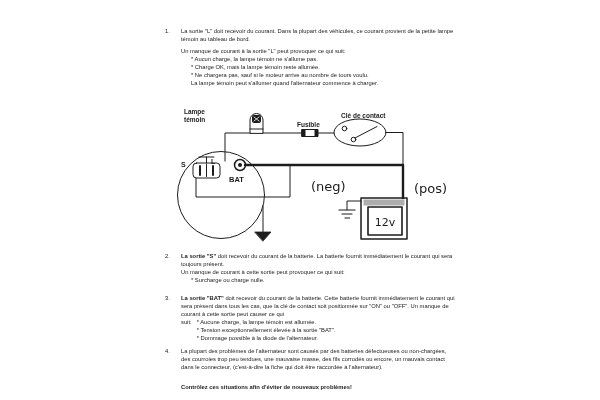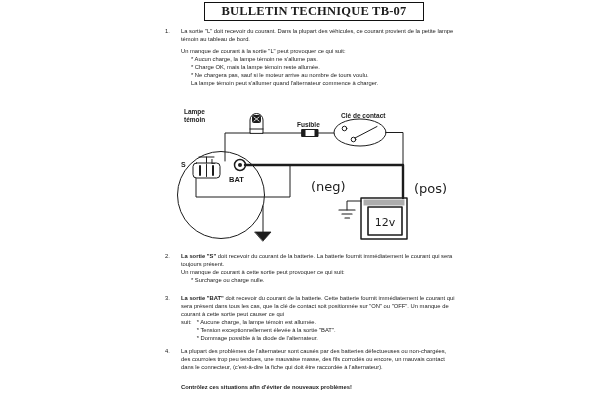--- a/index.html
+++ b/index.html
@@ -29,23 +29,20 @@
     font-weight:bold; line-height:8px;
   }
   .diagram { position:absolute; left:170px; top:103px; }
   svg text { stroke:none; }
 </style>
 </head>
 <body>
 
 <div class="page">
 
-  <div class="title-box">
-    <span>BULLETIN TECHNIQUE TB-07</span>
-  </div>
 
   <div class="item" style="top:27px;">
     <span class="num">1.</span>
     <div class="body">
       <div>La sortie "L" doit recevoir du courant. Dans la plupart des véhicules, ce courant provient de la petite lampe témoin au tableau de bord.</div>
       <div class="gap">Un manque de courant à la sortie "L" peut provoquer ce qui suit:</div>
       <div class="bullets">
         <div class="b">* Aucun charge, la lampe témoin ne s'allume pas.</div>
         <div class="b">* Charge OK, mais la lampe témoin reste allumée.</div>
         <div class="b">* Ne chargera pas, sauf si le moteur arrive au nombre de tours voulu.</div>

